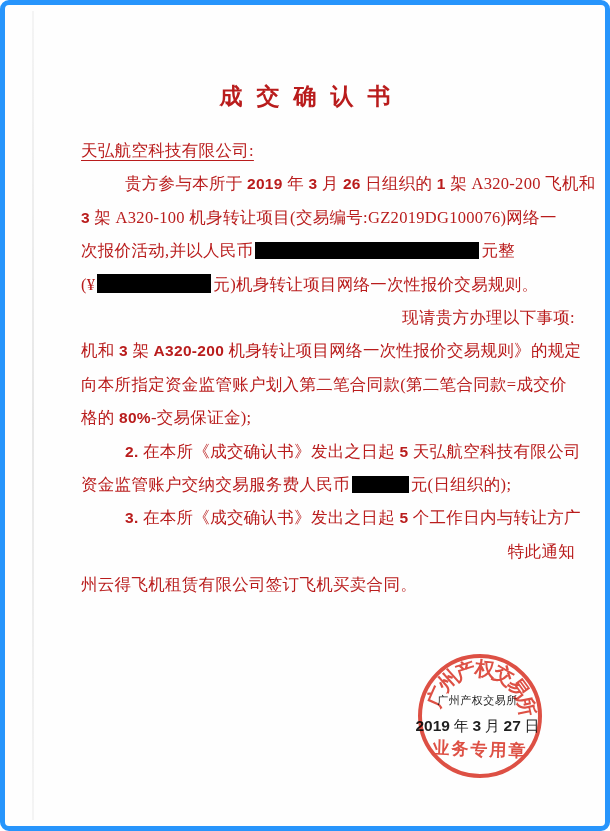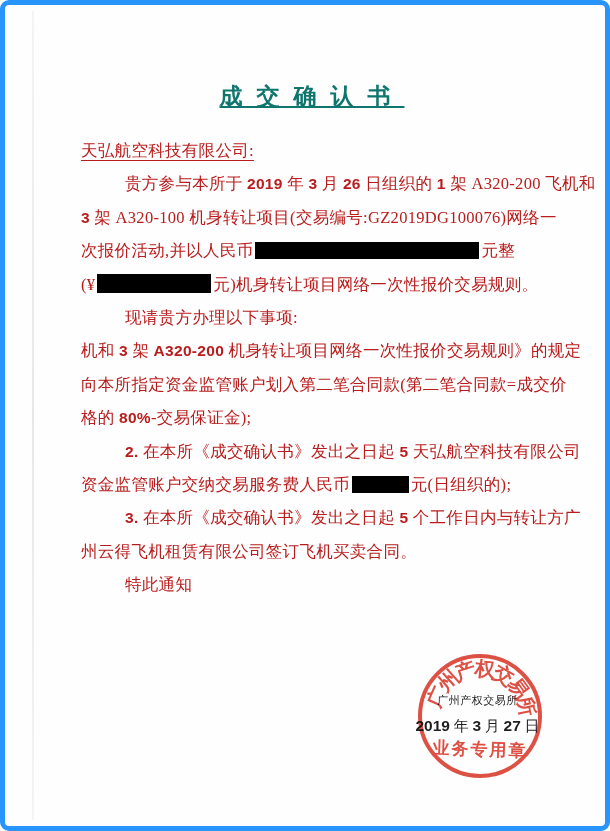--- a/index.html
+++ b/index.html
@@ -3,25 +3,25 @@
 <meta charset="utf-8">
 <style>
   html,body{margin:0;padding:0;background:#ffffff;}
   body{width:610px;height:831px;position:relative;overflow:hidden;
        font-family:"Liberation Serif","DejaVu Serif",serif;}
   .frame{position:absolute;left:0;top:0;width:610px;height:831px;box-sizing:border-box;
          border:5px solid #2795fc;border-radius:9px;background:#fefefe;overflow:hidden;}
   .scan-edge{position:absolute;left:27px;top:6px;bottom:6px;width:2px;
              background:linear-gradient(to bottom,rgba(0,0,0,0.04),rgba(0,0,0,0.09),rgba(0,0,0,0.04));}
   .title{position:absolute;top:76px;left:0;width:100%;text-align:center;
-         font-size:23px;font-weight:bold;color:#0f766e;letter-spacing:14px;text-indent:14px;text-decoration:underline;}
+         font-size:23px;font-weight:bold;color:#b91c1c;letter-spacing:14px;text-indent:14px;}
   .doc-lines{position:absolute;top:129px;left:76px;right:30px;
              font-size:16.5px;line-height:33.4px;color:#b91c1c;letter-spacing:0.3px;}
   .line{white-space:nowrap;height:33.4px;}
-  .line.indent{padding-left:44px;}
+  .line.indent{padding-left:44px;text-align:right;}
   .line.u{text-decoration:underline;text-underline-offset:4px;}
   .num{font-family:"Liberation Sans","DejaVu Sans",sans-serif;font-weight:700;font-size:15.5px;}
   .redact{display:inline-block;background:#000;height:17px;vertical-align:-3px;margin:0 2px;}
   .signature{position:absolute;left:400px;top:682px;width:145px;text-align:center;
              color:#1f1f1f;line-height:26px;}
   .sig-org{font-size:11px;letter-spacing:0.5px;}
   .sig-date{font-size:15px;}
   .stamp{position:absolute;left:413px;top:649px;width:124px;height:124px;
          opacity:0.88;mix-blend-mode:multiply;}
   .seal-ring{position:absolute;left:0;top:0;right:0;bottom:0;
@@ -47,22 +47,22 @@
       <div class="line"><span class="num">3</span><span> 架 A320-100 机身转让项目(交易编号:GZ2019DG100076)网络一</span></div>
       <div class="line"><span>次报价活动,并以人民币</span><span class="redact" style="width: 224px;"></span><span>元整</span></div>
       <div class="line"><span>(¥</span><span class="redact" style="width: 114px; height: 19px;"></span><span>元)机身转让项目网络一次性报价交易规则。</span></div>
       <div class="line indent"><span>现请贵方办理以下事项:</span></div>
       <div class="line"><span>机和 </span><span class="num">3</span><span> 架 </span><span class="num">A320-200</span><span> 机身转让项目网络一次性报价交易规则》的规定</span></div>
       <div class="line"><span>向本所指定资金监管账户划入第二笔合同款(第二笔合同款=成交价</span></div>
       <div class="line"><span>格的 </span><span class="num">80%</span><span>-交易保证金);</span></div>
       <div class="line indent"><span class="num">2.</span><span> 在本所《成交确认书》发出之日起 </span><span class="num">5</span><span> 天弘航空科技有限公司</span></div>
       <div class="line"><span>资金监管账户交纳交易服务费人民币</span><span class="redact" style="width: 57px;"></span><span>元(日组织的);</span></div>
       <div class="line indent"><span class="num">3.</span><span> 在本所《成交确认书》发出之日起 </span><span class="num">5</span><span> 个工作日内与转让方广</span></div>
+      <div class="line indent"><span>特此通知</span></div>
       <div class="line"><span>州云得飞机租赁有限公司签订飞机买卖合同。</span></div>
-      <div class="line indent"><span>特此通知</span></div>
     </div>
 
   <div class="signature">
     <div class="sig-org">广州产权交易所</div>
     <div class="sig-date"><span class="num">2019</span><span> 年 </span><span class="num">3</span><span> 月 </span><span class="num">27</span><span> 日</span></div>
   </div>
 
   <div class="stamp">
     <div class="seal-ring"></div>
     <div class="seal-arc">

